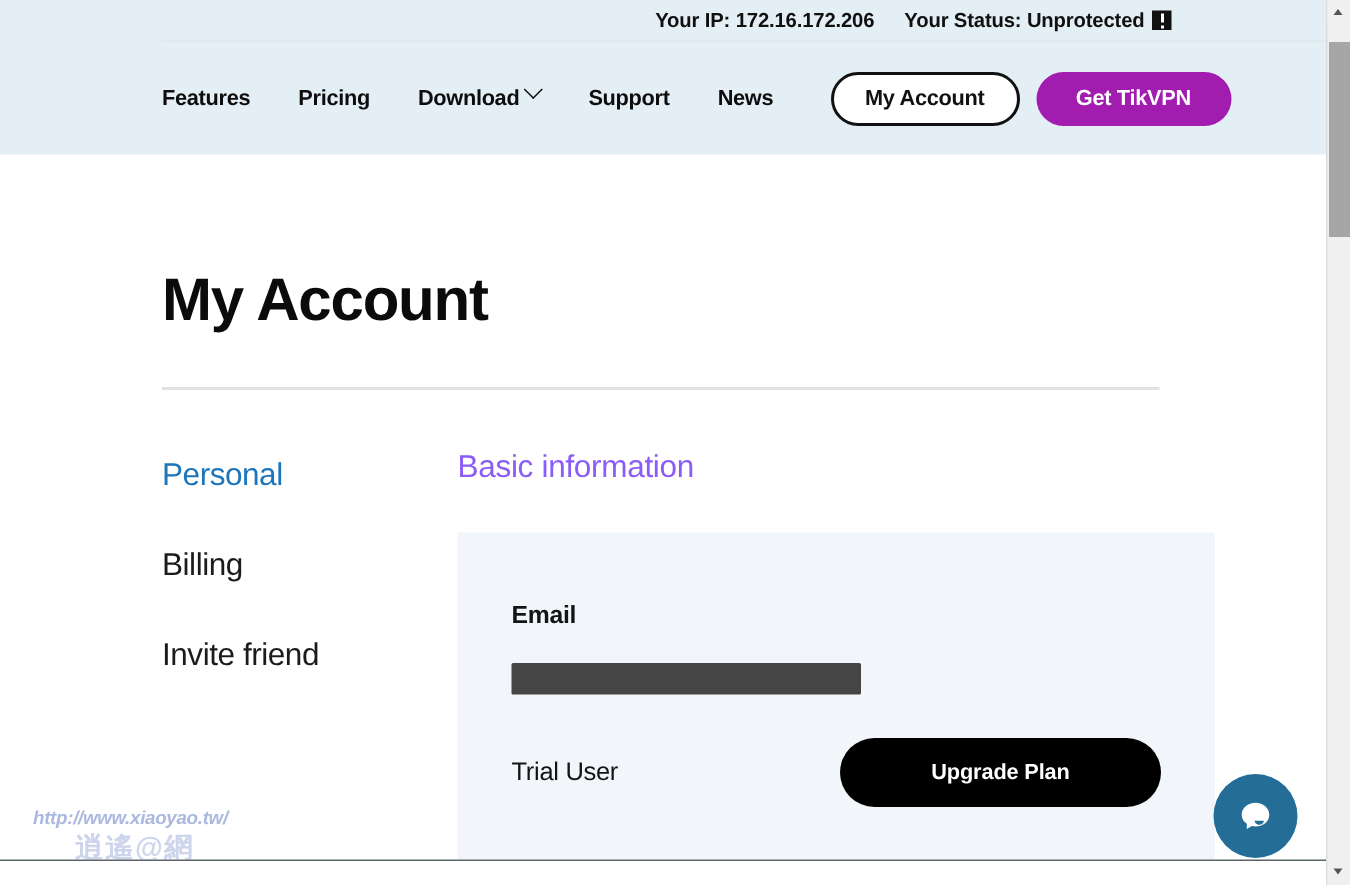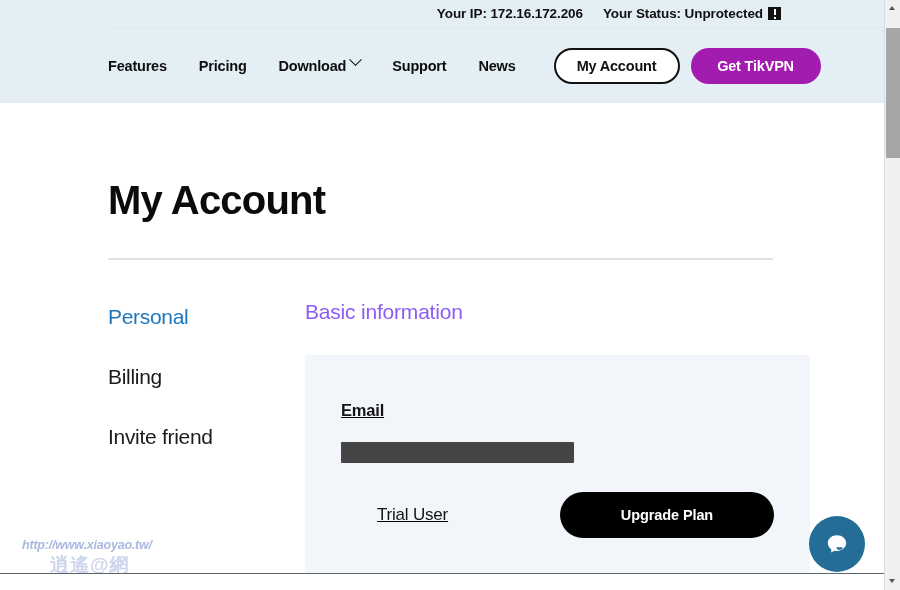--- a/index.html
+++ b/index.html
@@ -223,21 +223,20 @@
     letter-spacing: -0.2px;
     line-height: 1.1;
   }
 
   #info-card {
     margin-top: 32px;
     width: 505px;
     min-height: 218px;
     background: #f2f6fa;
     padding: 46px 36px 30px 36px;
-    text-decoration: underline;
   }
 
   #email-label {
     font-size: 16.5px;
     font-weight: bold;
     color: #141414;
     letter-spacing: -0.2px;
   }
 
   #email-redacted {
@@ -253,21 +252,20 @@
     display: flex;
     align-items: center;
     justify-content: space-between;
   }
 
   #plan-status {
     font-size: 17px;
     font-weight: normal;
     color: #141414;
     letter-spacing: -0.2px;
-    margin-left: 36px;
   }
 
   #btn-upgrade-plan {
     width: 214px;
     height: 46px;
     border-radius: 24px;
     background: #000000;
     border: none;
     color: #ffffff;
     font-size: 14.5px;

